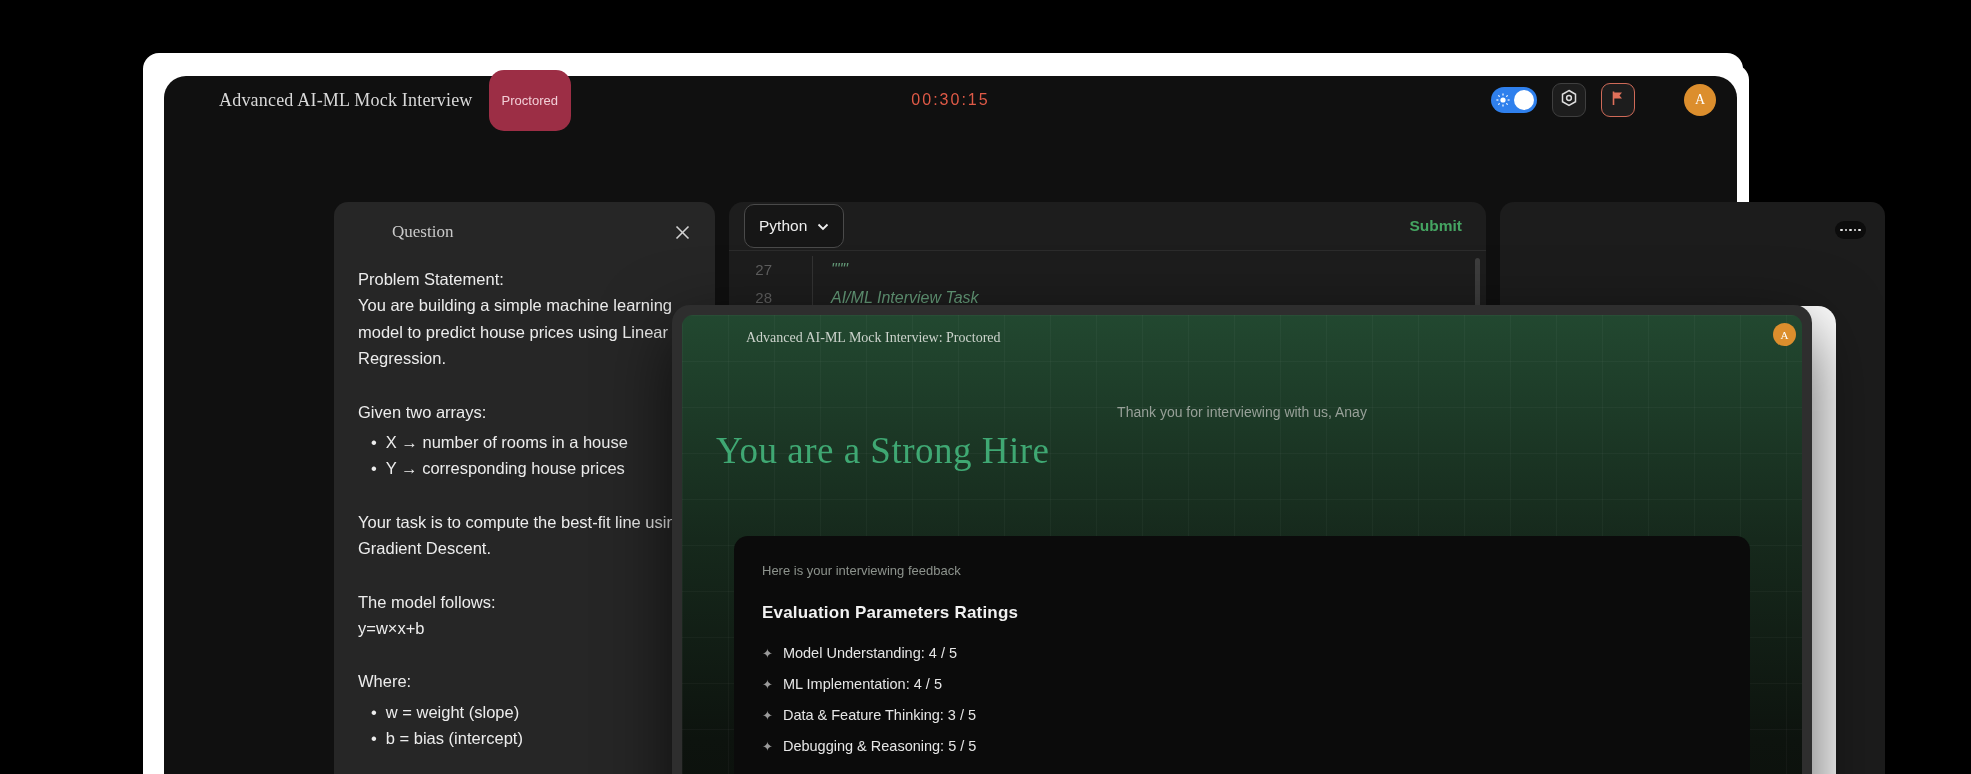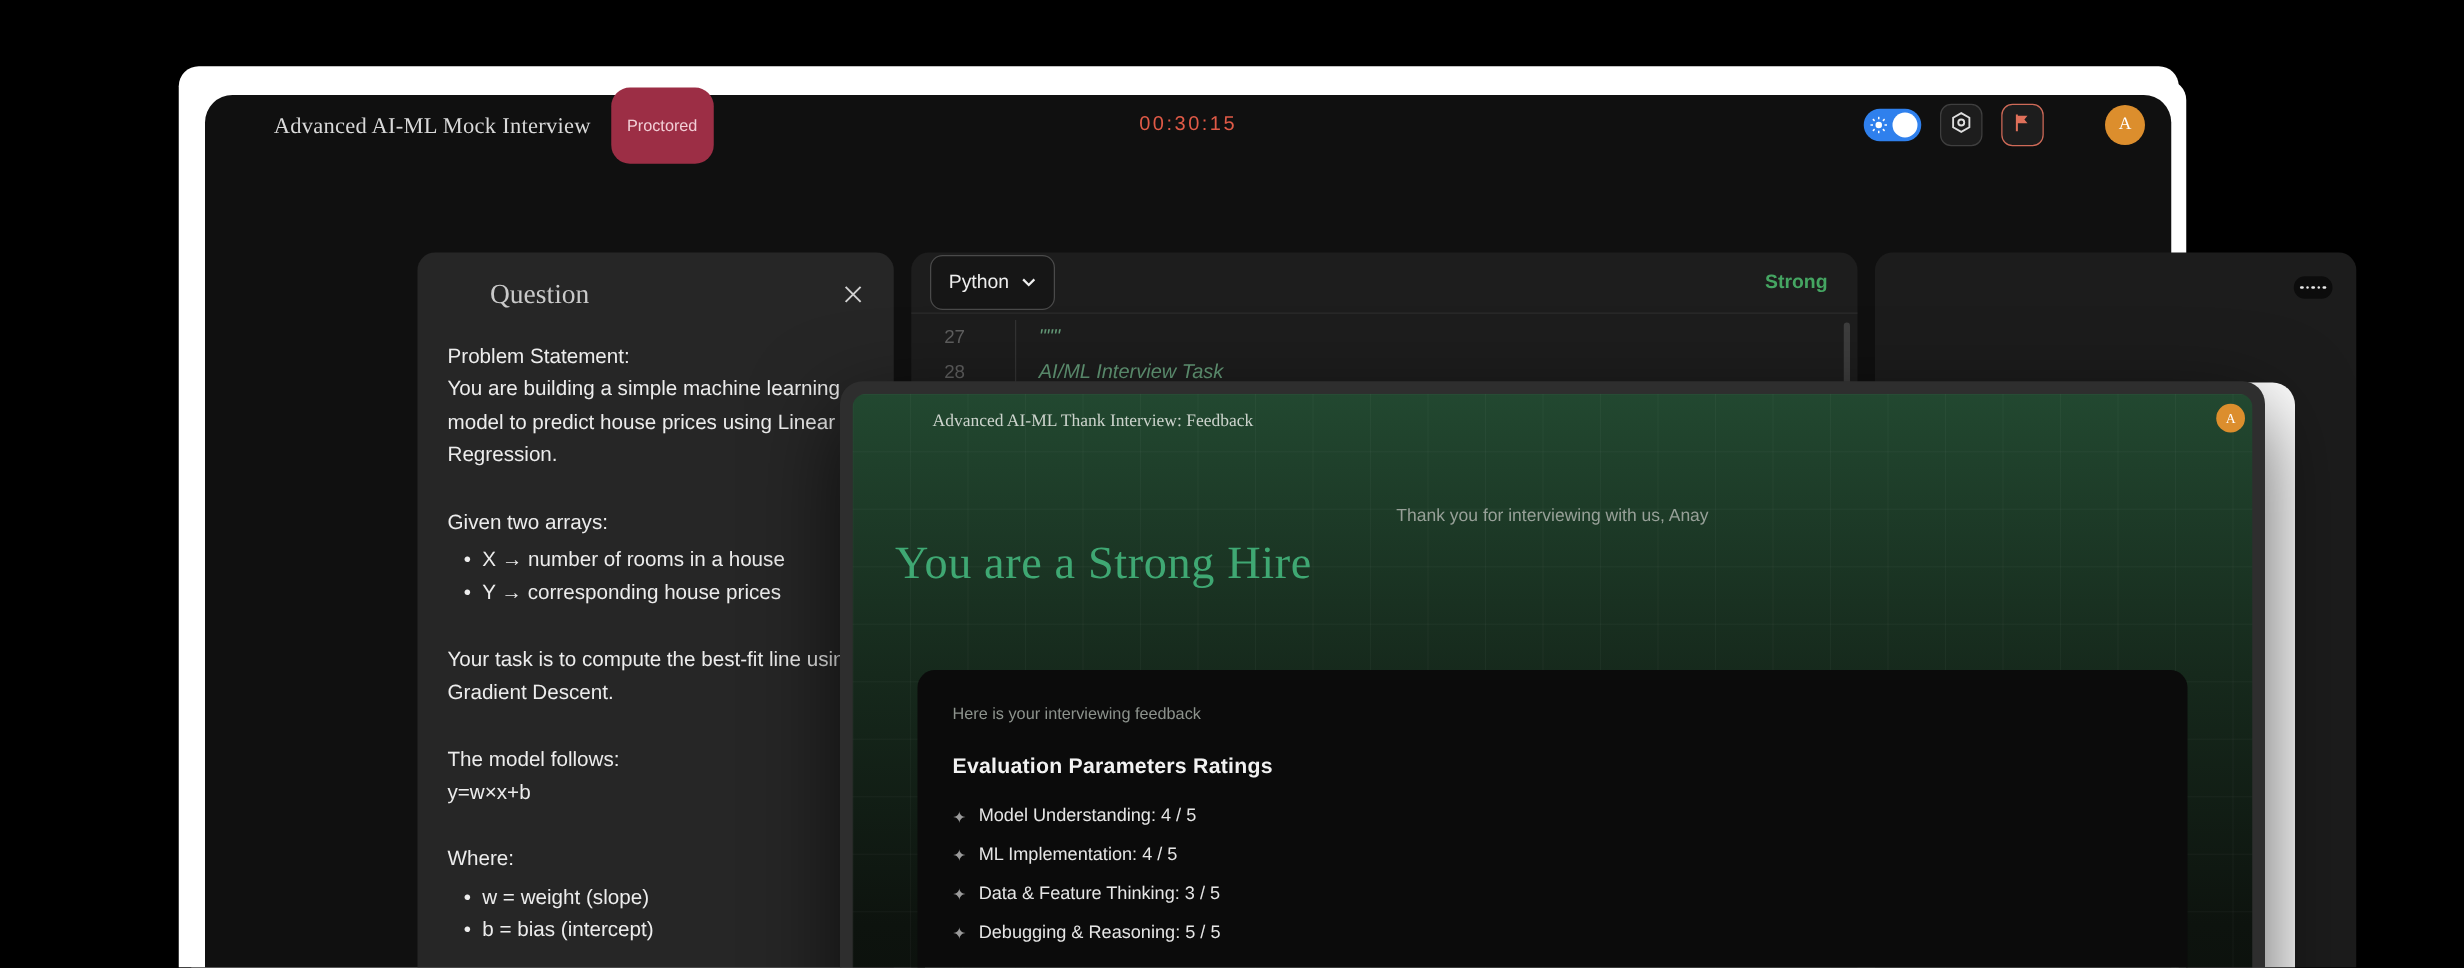--- a/index.html
+++ b/index.html
@@ -33,21 +33,21 @@
   .icon-btn{width:34px;height:34px;border-radius:9px;background:#1d1d1d;border:1px solid #3f3f3f;
             display:flex;align-items:center;justify-content:center;box-sizing:border-box;}
   .flag-btn{border-color:#cf6a58;}
   .avatar{width:32px;height:32px;border-radius:50%;background:#dc8e2d;color:#fff;
           display:flex;align-items:center;justify-content:center;font-size:14px;}
 
   
   .q-panel{position:absolute;left:170px;top:126px;width:381px;height:700px;
            background:#262626;border-radius:14px;box-sizing:border-box;}
   .q-head{display:flex;align-items:center;justify-content:space-between;padding:20px 24px 6px;}
-  .q-title{font-size:22px;color:#c9c9c9;}
+  .q-title{font-size:17px;color:#c9c9c9;}
   .q-close{width:18px;height:18px;display:flex;align-items:center;justify-content:center;cursor:pointer;}
   .q-body{padding:18px 24px;color:#ececec;font-size:16.5px;line-height:1.6;}
   .q-block{margin-bottom:27px;}
   .q-bullets{margin-top:-23px;margin-bottom:27px;}
   .q-bullet{display:flex;gap:9px;padding-left:13px;}
   .q-dot{color:#ececec;}
 
   
   .e-panel{position:absolute;left:565px;top:126px;width:757px;height:700px;
            background:#1d1d1d;border-radius:14px;box-sizing:border-box;}
@@ -206,21 +206,21 @@
     <div class="e-panel">
       <div class="e-top">
         <div class="lang-pill">
           <span>Python</span>
           <span>
             <svg width="12" height="8" viewBox="0 0 12 8" fill="none" stroke="#efefef" stroke-width="1.8">
                 <polyline points="1.5,1.5 6,6 10.5,1.5"></polyline>
               </svg>
           </span>
         </div>
-        <span class="submit">Strong</span>
+        <span class="submit">Submit</span>
       </div>
       <div class="code">
           <div class="code-row">
             <span class="gutter mono">27</span>
             <span class="code-text mono">"""</span>
           </div>
           <div class="code-row">
             <span class="gutter mono">28</span>
             <span class="code-text mono">AI/ML Interview Task</span>
           </div>
@@ -316,21 +316,21 @@
           <path d="M32.5 47.5 Q40 54 47.5 47.5 Q40 50.5 32.5 47.5 Z" fill="#fdf6ee" stroke="#8a4f2c" stroke-width="0.8"></path>
         </svg>
       </div>
     </div>
   </div>
 
   <div class="modal-back"></div>
 
   <div class="modal">
     <div class="modal-green">
-      <div class="modal-title serif">Advanced AI-ML Thank Interview: Feedback</div>
+      <div class="modal-title serif">Advanced AI-ML Mock Interview: Proctored</div>
       <div class="greeting">Thank you for interviewing with us, Anay</div>
       <div class="verdict serif">You are a Strong Hire</div>
       <div class="fb-card">
         <div class="fb-intro">Here is your interviewing feedback</div>
         <div class="fb-title">Evaluation Parameters Ratings</div>
         <div class="fb-list">
             <div class="fb-item">
               <span class="fb-spark">✦</span>
               <span>Model Understanding: 4 / 5</span>
             </div>

